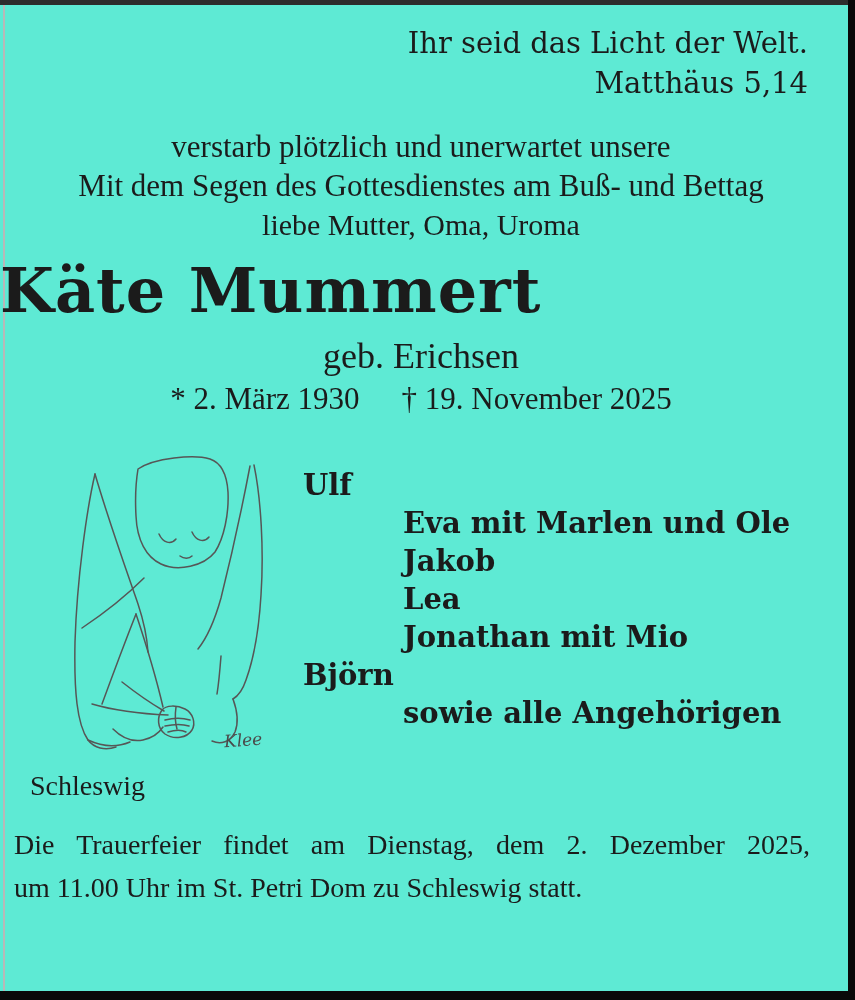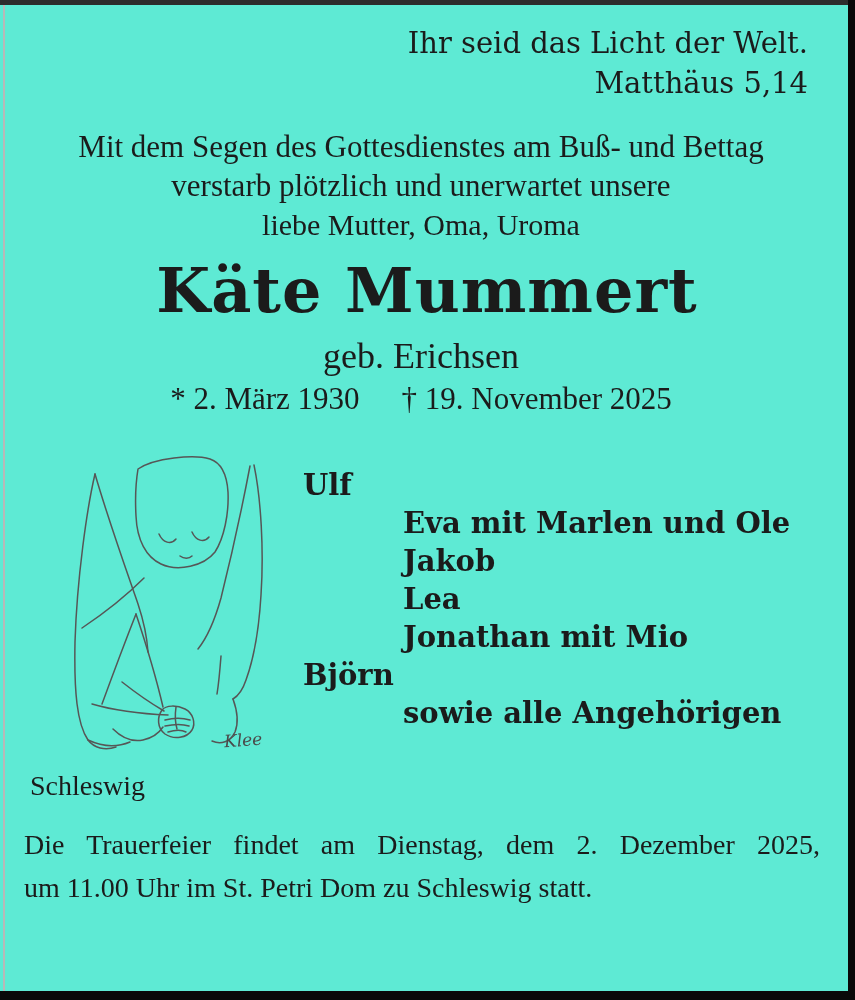--- a/index.html
+++ b/index.html
@@ -21,22 +21,22 @@
   .intro {
     position:absolute; top:127px; left:25px; right:38px;
     text-align:center; font-size:31px; line-height:39px;
   }
   .relation {
     position:absolute; top:208px; left:0; right:13px;
     text-align:center; font-size:30px;
   }
   .name {
     position:absolute; top:252px; left:0; right:13px; margin:0;
-    text-align:center; font-family:"DejaVu Serif", serif; font-weight:bold;
-    font-size:62px; line-height:78px; letter-spacing:1px;padding-left:12px;
+    font-family:"DejaVu Serif", serif; font-weight:bold;
+    font-size:62px; line-height:78px; letter-spacing:1px;
   }
   .maiden {
     position:absolute; top:335px; left:0; right:13px;
     text-align:center; font-size:36px;
   }
   .dates {
     position:absolute; top:381px; left:0; right:13px;
     text-align:center; font-size:31px;
   }
   .dates .birth { margin-right:42px; }
@@ -52,43 +52,43 @@
 
   .mourners {
     position:absolute; left:303px; top:466px;
     font-family:"DejaVu Serif", serif; font-weight:bold;
     font-size:29px; line-height:38px;
   }
   .mourners .ind { padding-left:100px; }
 
   .city { position:absolute; left:30px; top:770px; font-size:28px; }
 
-  .para { position:absolute; left:24px; width:796px; font-size:28px; line-height:43px; }
+  .para { position:absolute; left:14px; width:796px; font-size:28px; line-height:43px; }
   .funeral { top:823px; }
   .burial  { top:901px; }
   .jline { text-align:justify; text-align-last:justify; }
 </style>
 </head>
 <body>
 
 <div class="page">
 
   <div class="border-top"></div>
   <div class="border-right"></div>
   <div class="border-bottom"></div>
   <div class="border-left"></div>
 
   <div class="quote">
     <div>Ihr seid das Licht der Welt.</div>
     <div>Matthäus 5,14</div>
   </div>
 
   <div class="intro">
+    <div>verstarb plötzlich und unerwartet unsere</div>
     <div>Mit dem Segen des Gottesdienstes am Buß- und Bettag</div>
-    <div>verstarb plötzlich und unerwartet unsere</div>
   </div>
 
   <div class="relation">liebe Mutter, Oma, Uroma</div>
 
   <h1 class="name">Käte Mummert</h1>
 
   <div class="maiden">geb. Erichsen</div>
 
   <div class="dates">
     <span class="birth">* 2. März 1930</span><span>† 19. November 2025</span>

